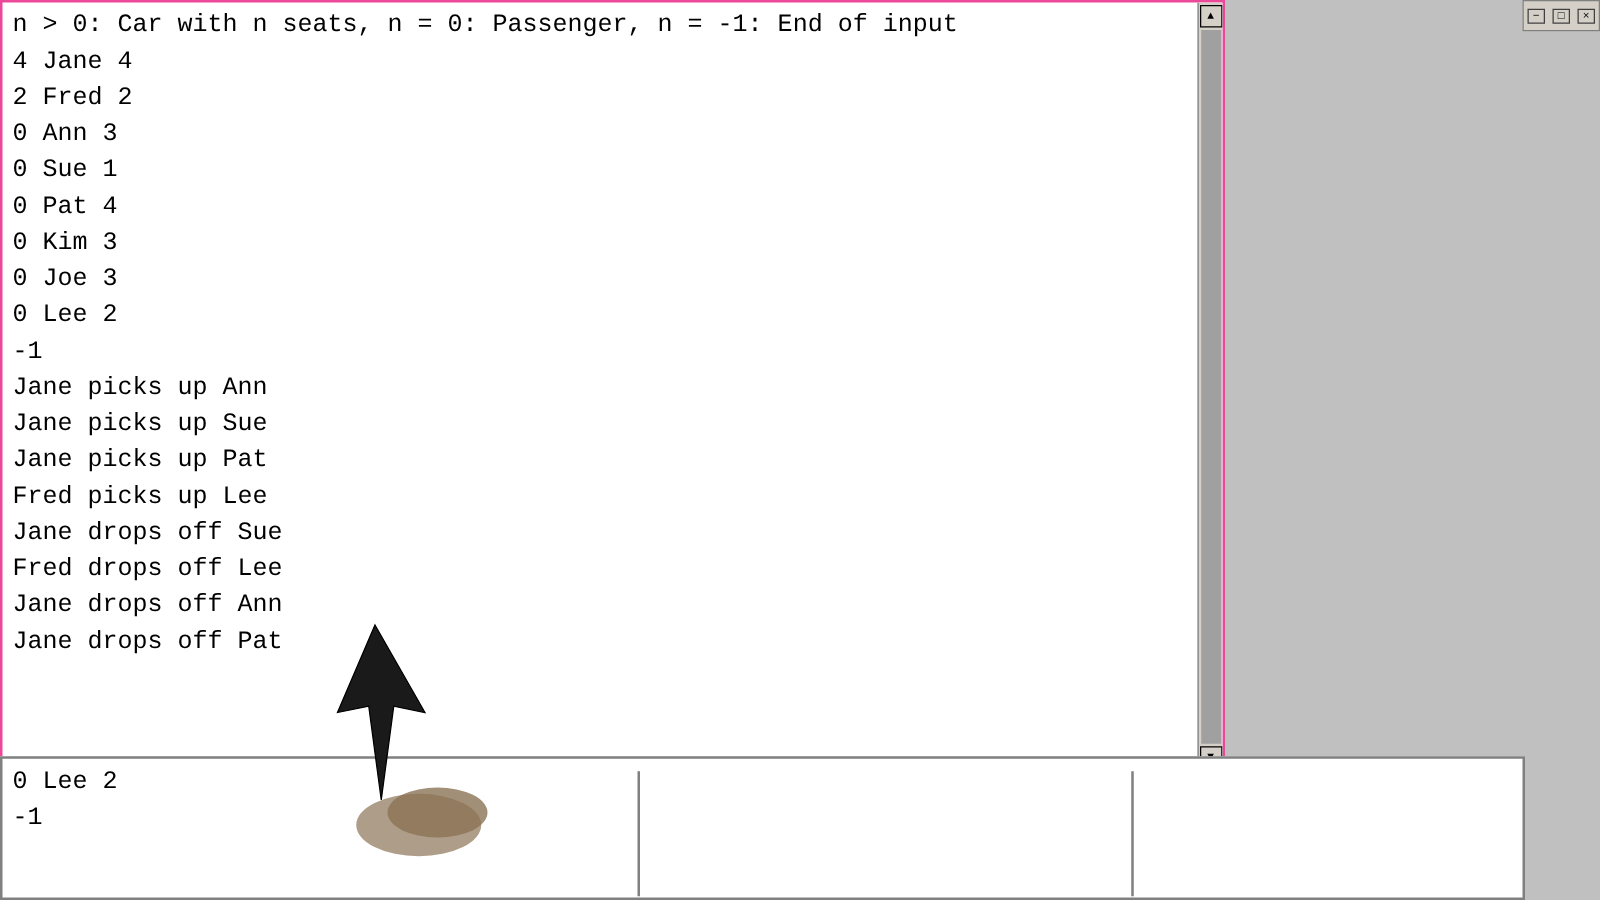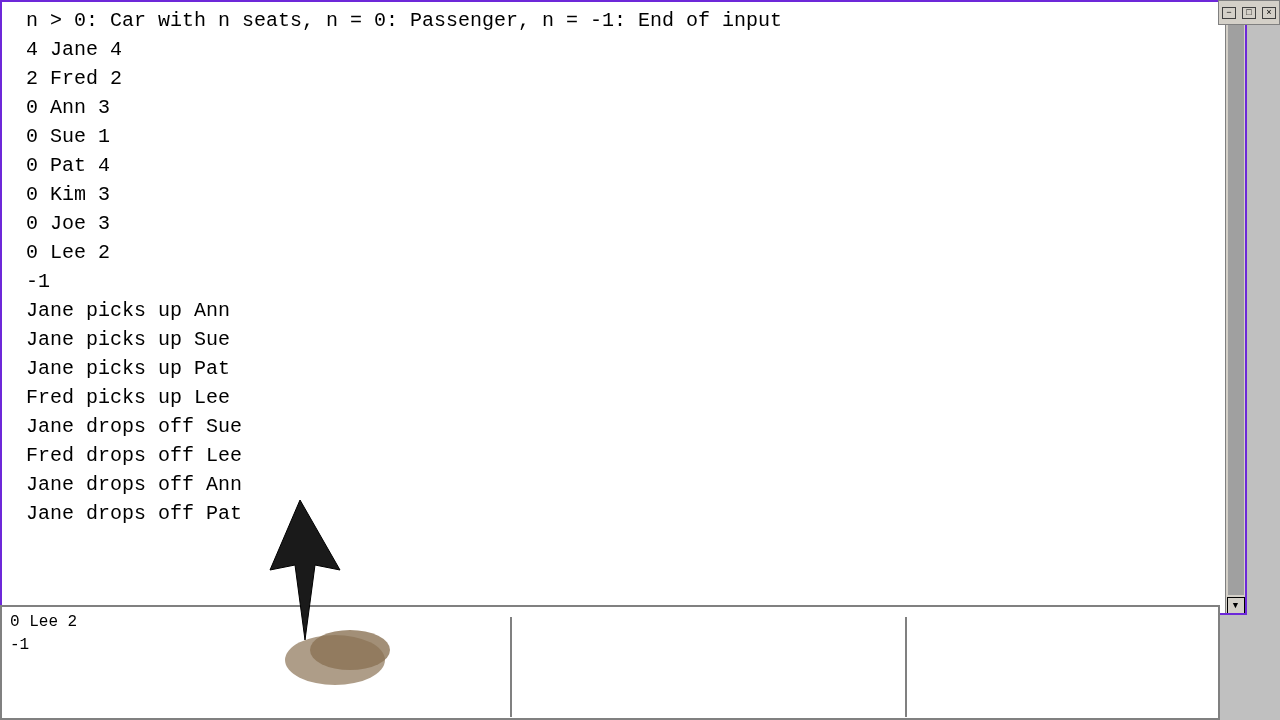--- a/index.html
+++ b/index.html
@@ -11,26 +11,25 @@
       font-family: 'Courier New', Courier, monospace;
       overflow: hidden;
       position: relative;
     }
 
     
     .terminal-window {
       position: absolute;
       top: 0;
       left: 0;
-      width: 1247px;
+      width: 980px;
       height: 615px;
       background: #ffffff;
-      border: 2px solid #6d28d9;
+      border: 2px solid #ec4899;
       overflow: hidden;
-      padding-left: 16px;
     }
 
     .terminal-content {
       padding: 4px 8px;
       font-size: 20px;
       line-height: 1.45;
       color: #000;
       white-space: pre;
       font-family: 'Courier New', Courier, monospace;
     }
@@ -42,21 +41,21 @@
       left: 0;
       width: 1220px;
       height: 115px;
       background: #ffffff;
       border: 2px solid #808080;
       overflow: hidden;
     }
 
     .bottom-content {
       padding: 4px 8px;
-      font-size: 16px;
+      font-size: 20px;
       line-height: 1.45;
       color: #000;
       white-space: pre;
       font-family: 'Courier New', Courier, monospace;
     }
 
     
     .cursor-overlay {
       position: absolute;
       top: 490px;

